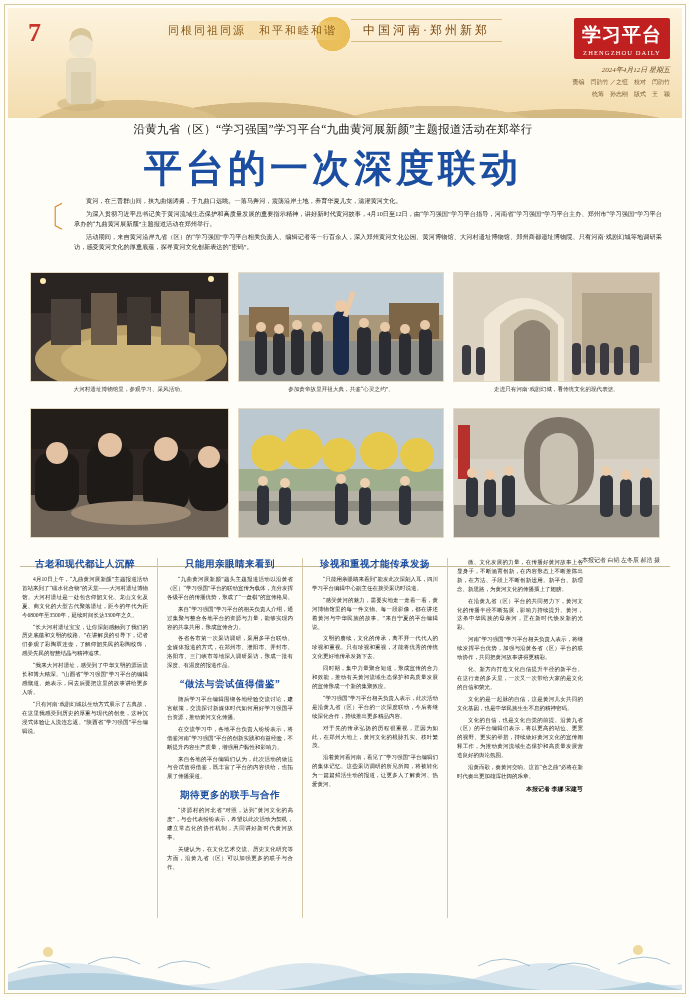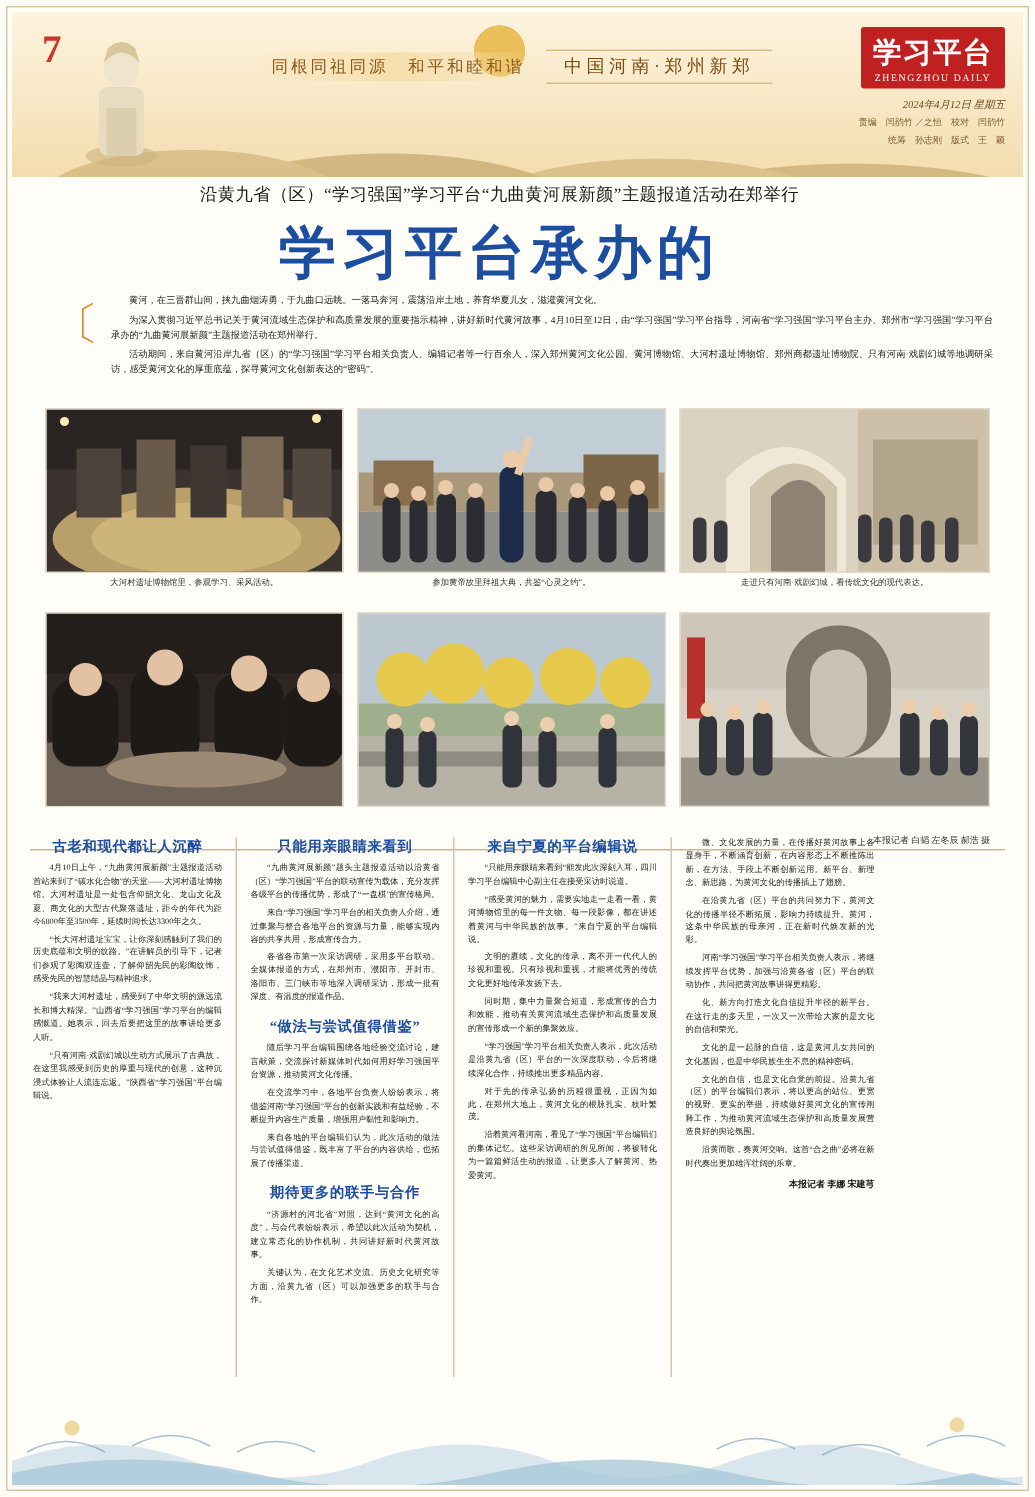--- a/index.html
+++ b/index.html
@@ -47,21 +47,21 @@
   .page-number {
     position:absolute; left:20px; top:10px;
     font-size:26px; font-weight:700; color:#c9342b;
     font-family:"Liberation Serif", serif;
   }
   .statue {
     position:absolute; left:44px; top:8px; width:58px; height:96px;
   }
   .mh-center {
     position:absolute; left:150px; top:6px; width:370px;
-    text-align:center;
+    text-align:left;
   }
   .mh-top-line {
     font-size:11px; letter-spacing:2px; color:#8a5a18;
     background:linear-gradient(90deg,transparent,#f6dfae,transparent);
     display:inline-block; padding:2px 10px; border-radius:8px;
   }
   .mh-title {
     margin-top:4px;
     font-size:27px; font-weight:700; color:#b5181a;
     letter-spacing:1px;
@@ -69,21 +69,21 @@
     white-space:nowrap;
   }
   .mh-title .jia {
     display:inline-block;
     border:2px solid #b5181a;
     padding:0 3px;
     margin-right:2px;
     font-size:25px;
   }
   .mh-sub {
-    margin-top:19px;
+    margin-top:5px;
     display:inline-block;
     font-size:12px; color:#7c4a12; letter-spacing:3px;
     border-top:1px solid #d8bb84; border-bottom:1px solid #d8bb84;
     padding:2px 12px;
   }
   .mh-right {
     position:absolute; right:12px; top:10px; width:140px; text-align:right;
   }
   .logo-box {
     display:inline-block;
@@ -212,21 +212,21 @@
         <div class="logo-en">ZHENGZHOU DAILY</div>
       </div>
       <div class="mh-date">2024年4月12日 星期五</div>
       <div class="mh-meta">责编　闫韵竹 ／之恒　校对　闫韵竹</div>
       <div class="mh-meta">统筹　孙志刚　版式　王　颖</div>
     </div>
   </div>
 
   <div class="headline-wrap">
     <div class="kicker">沿黄九省（区）“学习强国”学习平台“九曲黄河展新颜”主题报道活动在郑举行</div>
-    <div class="headline">学习平台承办的</div>
+    <div class="headline">平台的一次深度联动</div>
   </div>
 
   <div class="lede-row">
     <div class="quote-mark">〔</div>
     <div class="lede-text">
       <p>黄河，在三晋群山间，挟九曲烟涛勇，于九曲口远眺。一落马奔河，震荡沿岸土地，养育华夏儿女，滋灌黄河文化。</p>
       <p>为深入贯彻习近平总书记关于黄河流域生态保护和高质量发展的重要指示精神，讲好新时代黄河故事，4月10日至12日，由“学习强国”学习平台指导，河南省“学习强国”学习平台主办、郑州市“学习强国”学习平台承办的“九曲黄河展新颜”主题报道活动在郑州举行。</p>
       <p>活动期间，来自黄河沿岸九省（区）的“学习强国”学习平台相关负责人、编辑记者等一行百余人，深入郑州黄河文化公园、黄河博物馆、大河村遗址博物馆、郑州商都遗址博物院、只有河南·戏剧幻城等地调研采访，感受黄河文化的厚重底蕴，探寻黄河文化创新表达的“密码”。</p>
     </div>
   </div>
@@ -420,21 +420,21 @@
       <h3 class="sec-title" style="margin-top:8px">期待更多的联手与合作</h3>
       <div class="body-text">
         <p>“济源村的河北省”对照，达到“黄河文化的高度”，与会代表纷纷表示，希望以此次活动为契机，建立常态化的协作机制，共同讲好新时代黄河故事。</p>
         <p>关键认为，在文化艺术交流、历史文化研究等方面，沿黄九省（区）可以加强更多的联手与合作。</p>
       </div>
     </div>
 
     <div class="col-sep"></div>
 
     <div class="col">
-      <h3 class="sec-title">来自宁夏的平台编辑说</h3>
+      <h3 class="sec-title">珍视和重视才能传承发扬</h3>
       <div class="body-text">
         <p>“只能用亲眼睛来看到“能发此次深刻入耳，四川学习平台编辑中心副主任在接受采访时说道。</p>
         <p>“感受黄河的魅力，需要实地走一走看一看，黄河博物馆里的每一件文物、每一段影像，都在讲述着黄河与中华民族的故事。”来自宁夏的平台编辑说。</p>
         <p>文明的赓续，文化的传承，离不开一代代人的珍视和重视。只有珍视和重视，才能将优秀的传统文化更好地传承发扬下去。</p>
         <p>同时期，集中力量聚合短道，形成宣传的合力和效能，推动有关黄河流域生态保护和高质量发展的宣传形成一个新的集聚效应。</p>
         <p>“学习强国”学习平台相关负责人表示，此次活动是沿黄九省（区）平台的一次深度联动，今后将继续深化合作，持续推出更多精品内容。</p>
         <p>对于先的传承弘扬的历程很重视，正因为如此，在郑州大地上，黄河文化的根脉扎实、枝叶繁茂。</p>
         <p>沿着黄河看河南，看见了“学习强国”平台编辑们的集体记忆。这些采访调研的所见所闻，将被转化为一篇篇鲜活生动的报道，让更多人了解黄河、热爱黄河。</p>
       </div>
     </div>

